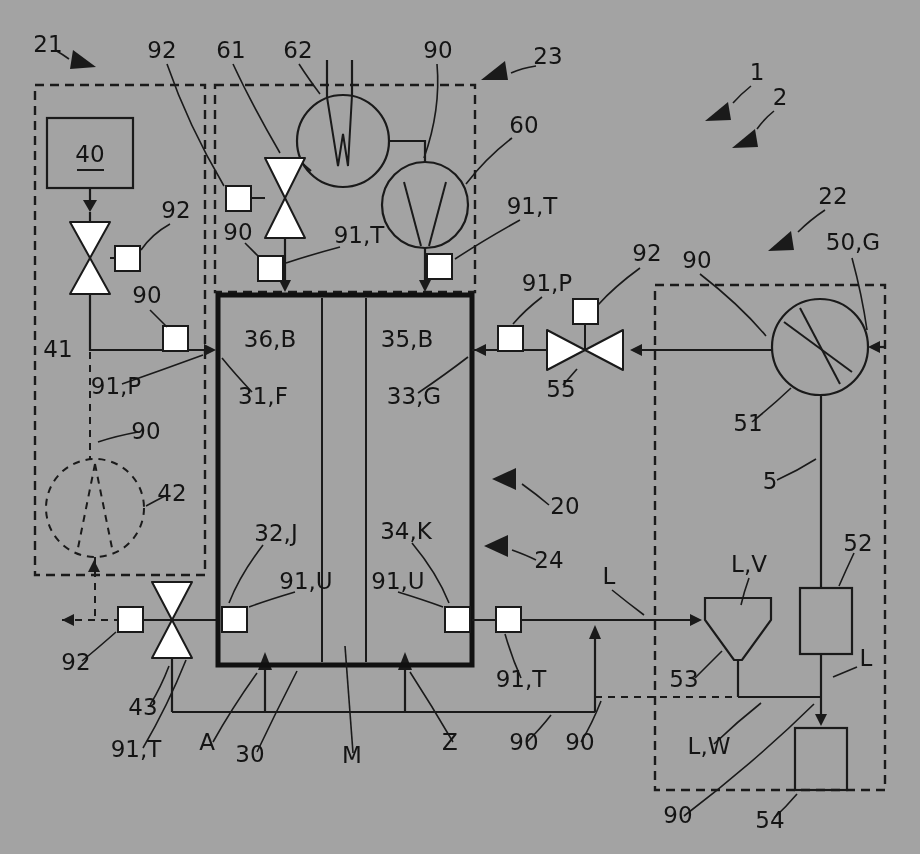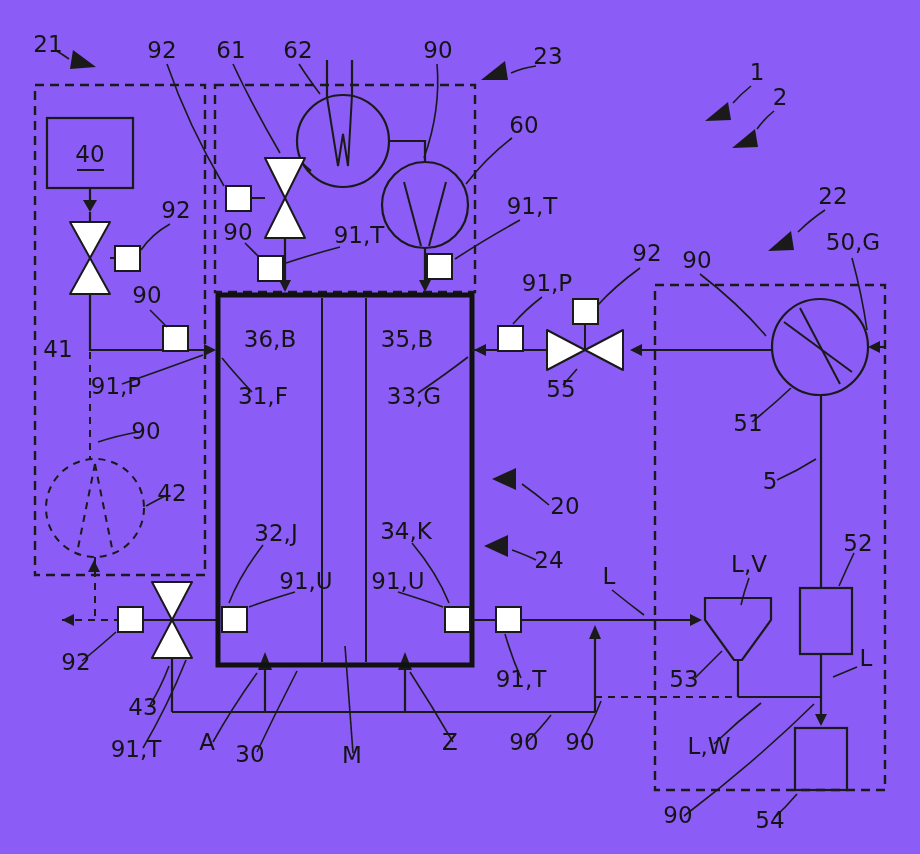--- a/index.html
+++ b/index.html
@@ -1,16 +1,16 @@
 <!DOCTYPE html>
 <html><head>
 <meta charset="utf-8">
 <style>
   html,body{margin:0;padding:0;background:#ffffff;}
-  .stage{position:relative;width:920px;height:854px;background:#8b5cf6;overflow:hidden;}
+  .stage{position:relative;width:920px;height:854px;background:#a3a3a3;overflow:hidden;}
   svg{display:block;}
   .lbl{font-family:"DejaVu Sans","Liberation Sans",sans-serif;font-size:23px;fill:#141414;}
   .ln{stroke:#1a1a1a;stroke-width:2.2;fill:none;}
   .thin{stroke:#1a1a1a;stroke-width:2;fill:none;}
   .thick{stroke:#111111;stroke-width:5;fill:none;}
   .dashbox{stroke:#1a1a1a;stroke-width:2.4;fill:none;stroke-dasharray:9 6;}
   .dashln{stroke:#1a1a1a;stroke-width:2;fill:none;stroke-dasharray:7 6;}
   .sq{fill:#ffffff;stroke:#1a1a1a;stroke-width:2;}
   .tri{fill:#ffffff;stroke:#1a1a1a;stroke-width:2;stroke-linejoin:round;}
   .solid{fill:#1a1a1a;stroke:none;}

